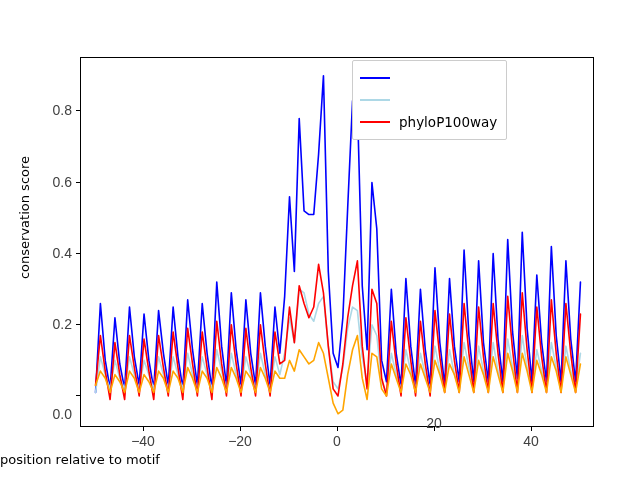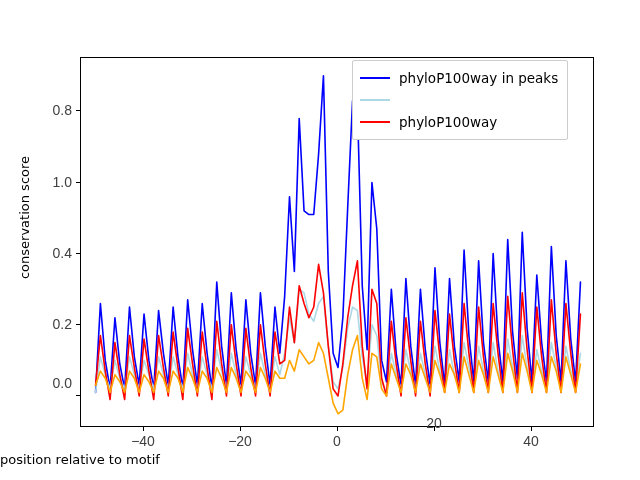--- a/index.html
+++ b/index.html
@@ -47,27 +47,27 @@
   <div id="plot-area">
     <svg id="plot-svg" viewBox="0 0 514 370" preserveAspectRatio="none">
         <path d="M14.55 334.42 L19.40 245.48 L24.25 302.40 L29.09 330.87 L33.94 259.71 L38.79 305.96 L43.64 330.87 L48.49 249.04 L53.34 298.85 L58.19 327.31 L63.04 256.15 L67.89 302.40 L72.74 330.87 L77.58 252.60 L82.43 295.29 L87.28 327.31 L92.13 249.04 L96.98 298.85 L101.83 330.87 L106.68 241.92 L111.53 291.73 L116.38 327.31 L121.23 245.48 L126.08 295.29 L130.92 330.87 L135.77 224.13 L140.62 288.17 L145.47 327.31 L150.32 234.81 L155.17 291.73 L160.02 327.31 L164.87 241.92 L169.72 295.29 L174.57 327.31 L179.42 234.81 L184.26 288.17 L189.11 327.31 L193.96 249.04 L198.81 295.29 L203.66 238.37 L208.51 138.75 L213.36 213.46 L218.21 60.48 L223.06 152.98 L227.91 156.54 L232.75 156.54 L237.60 96.06 L242.45 17.79 L247.30 213.46 L252.15 295.29 L257.00 309.52 L261.85 259.71 L266.70 149.42 L271.55 42.69 L276.40 46.25 L281.25 227.69 L286.09 291.73 L290.94 124.52 L295.79 170.77 L300.64 302.40 L305.49 323.75 L310.34 231.25 L315.19 295.29 L320.04 327.31 L324.89 220.58 L329.74 288.17 L334.58 327.31 L339.43 231.25 L344.28 291.73 L349.13 327.31 L353.98 209.90 L358.83 284.62 L363.68 327.31 L368.53 220.58 L373.38 288.17 L378.23 323.75 L383.08 192.12 L387.92 277.50 L392.77 323.75 L397.62 202.79 L402.47 284.62 L407.32 323.75 L412.17 195.67 L417.02 281.06 L421.87 323.75 L426.72 181.44 L431.57 273.94 L436.42 320.19 L441.26 174.33 L446.11 270.38 L450.96 323.75 L455.81 217.02 L460.66 284.62 L465.51 323.75 L470.36 188.56 L475.21 277.50 L480.06 323.75 L484.91 202.79 L489.75 281.06 L494.60 323.75 L499.45 224.13" fill="none" stroke="#0000ff" stroke-width="1.6" stroke-linejoin="round" stroke-linecap="round"></path>
         <path d="M14.55 334.42 L19.40 298.85 L24.25 316.63 L29.09 330.87 L33.94 302.40 L38.79 320.19 L43.64 330.87 L48.49 298.85 L53.34 316.63 L58.19 330.87 L63.04 302.40 L67.89 316.63 L72.74 330.87 L77.58 298.85 L82.43 316.63 L87.28 330.87 L92.13 298.85 L96.98 316.63 L101.83 330.87 L106.68 295.29 L111.53 316.63 L116.38 330.87 L121.23 298.85 L126.08 316.63 L130.92 330.87 L135.77 291.73 L140.62 313.08 L145.47 330.87 L150.32 295.29 L155.17 316.63 L160.02 330.87 L164.87 298.85 L169.72 316.63 L174.57 330.87 L179.42 295.29 L184.26 316.63 L189.11 330.87 L193.96 298.85 L198.81 316.63 L203.66 295.29 L208.51 259.71 L213.36 284.62 L218.21 231.25 L223.06 234.81 L227.91 256.15 L232.75 263.27 L237.60 245.48 L242.45 238.37 L247.30 288.17 L252.15 323.75 L257.00 330.87 L261.85 309.52 L266.70 270.38 L271.55 249.04 L276.40 252.60 L281.25 298.85 L286.09 323.75 L290.94 266.83 L295.79 277.50 L300.64 323.75 L305.49 334.42 L310.34 295.29 L315.19 316.63 L320.04 330.87 L324.89 291.73 L329.74 313.08 L334.58 330.87 L339.43 295.29 L344.28 316.63 L349.13 330.87 L353.98 288.17 L358.83 313.08 L363.68 330.87 L368.53 291.73 L373.38 316.63 L378.23 330.87 L383.08 284.62 L387.92 309.52 L392.77 330.87 L397.62 288.17 L402.47 313.08 L407.32 330.87 L412.17 284.62 L417.02 313.08 L421.87 330.87 L426.72 281.06 L431.57 309.52 L436.42 330.87 L441.26 277.50 L446.11 309.52 L450.96 330.87 L455.81 291.73 L460.66 313.08 L465.51 330.87 L470.36 284.62 L475.21 309.52 L480.06 330.87 L484.91 288.17 L489.75 313.08 L494.60 330.87 L499.45 295.29" fill="none" stroke="#add8e6" stroke-width="1.6" stroke-linejoin="round" stroke-linecap="round"></path>
         <path d="M14.55 327.31 L19.40 277.50 L24.25 313.08 L29.09 341.54 L33.94 284.62 L38.79 316.63 L43.64 341.54 L48.49 277.50 L53.34 309.52 L58.19 337.98 L63.04 281.06 L67.89 313.08 L72.74 341.54 L77.58 277.50 L82.43 309.52 L87.28 337.98 L92.13 273.94 L96.98 309.52 L101.83 341.54 L106.68 270.38 L111.53 305.96 L116.38 337.98 L121.23 273.94 L126.08 309.52 L130.92 341.54 L135.77 263.27 L140.62 305.96 L145.47 337.98 L150.32 266.83 L155.17 305.96 L160.02 337.98 L164.87 270.38 L169.72 309.52 L174.57 337.98 L179.42 266.83 L184.26 305.96 L189.11 337.98 L193.96 273.94 L198.81 305.96 L203.66 302.40 L208.51 249.04 L213.36 284.62 L218.21 227.69 L223.06 245.48 L227.91 259.71 L232.75 249.04 L237.60 206.35 L242.45 234.81 L247.30 288.17 L252.15 330.87 L257.00 337.98 L261.85 305.96 L266.70 259.71 L271.55 227.69 L276.40 202.79 L281.25 288.17 L286.09 330.87 L290.94 231.25 L295.79 245.48 L300.64 320.19 L305.49 337.98 L310.34 263.27 L315.19 305.96 L320.04 337.98 L324.89 259.71 L329.74 302.40 L334.58 337.98 L339.43 263.27 L344.28 305.96 L349.13 337.98 L353.98 252.60 L358.83 298.85 L363.68 334.42 L368.53 256.15 L373.38 302.40 L378.23 334.42 L383.08 245.48 L387.92 295.29 L392.77 334.42 L397.62 249.04 L402.47 298.85 L407.32 334.42 L412.17 245.48 L417.02 295.29 L421.87 334.42 L426.72 238.37 L431.57 291.73 L436.42 334.42 L441.26 234.81 L446.11 291.73 L450.96 334.42 L455.81 249.04 L460.66 298.85 L465.51 334.42 L470.36 241.92 L475.21 295.29 L480.06 334.42 L484.91 245.48 L489.75 295.29 L494.60 334.42 L499.45 256.15" fill="none" stroke="#ff0000" stroke-width="1.6" stroke-linejoin="round" stroke-linecap="round"></path>
         <path d="M14.55 327.31 L19.40 313.08 L24.25 320.19 L29.09 334.42 L33.94 316.63 L38.79 323.75 L43.64 334.42 L48.49 313.08 L53.34 320.19 L58.19 334.42 L63.04 316.63 L67.89 323.75 L72.74 334.42 L77.58 313.08 L82.43 320.19 L87.28 334.42 L92.13 313.08 L96.98 320.19 L101.83 334.42 L106.68 309.52 L111.53 320.19 L116.38 334.42 L121.23 313.08 L126.08 320.19 L130.92 334.42 L135.77 309.52 L140.62 320.19 L145.47 334.42 L150.32 309.52 L155.17 320.19 L160.02 334.42 L164.87 313.08 L169.72 320.19 L174.57 334.42 L179.42 309.52 L184.26 320.19 L189.11 334.42 L193.96 313.08 L198.81 320.19 L203.66 320.19 L208.51 302.40 L213.36 313.08 L218.21 291.73 L223.06 298.85 L227.91 305.96 L232.75 302.40 L237.60 284.62 L242.45 295.29 L247.30 320.19 L252.15 345.10 L257.00 355.77 L261.85 352.21 L266.70 316.63 L271.55 291.73 L276.40 277.50 L281.25 320.19 L286.09 341.54 L290.94 295.29 L295.79 298.85 L300.64 330.87 L305.49 337.98 L310.34 305.96 L315.19 320.19 L320.04 334.42 L324.89 305.96 L329.74 316.63 L334.58 334.42 L339.43 305.96 L344.28 320.19 L349.13 334.42 L353.98 302.40 L358.83 316.63 L363.68 334.42 L368.53 305.96 L373.38 316.63 L378.23 334.42 L383.08 298.85 L387.92 316.63 L392.77 334.42 L397.62 302.40 L402.47 316.63 L407.32 334.42 L412.17 298.85 L417.02 316.63 L421.87 334.42 L426.72 295.29 L431.57 313.08 L436.42 334.42 L441.26 295.29 L446.11 313.08 L450.96 334.42 L455.81 302.40 L460.66 316.63 L465.51 334.42 L470.36 298.85 L475.21 313.08 L480.06 334.42 L484.91 298.85 L489.75 316.63 L494.60 334.42 L499.45 305.96" fill="none" stroke="#ffa500" stroke-width="1.6" stroke-linejoin="round" stroke-linecap="round"></path>
       </svg>
   </div>
 
   <div id="y-ticks">
-      <div class="tick-label ytick-label" style="left: 20px; width: 52px; top: 375px;">0.0</div>
+      <div class="tick-label ytick-label" style="left: 20px; width: 52px; top: 406px;">0.0</div>
       <div class="tick-mark" style="left: 76px; top: 394.981px; width: 4px; height: 1.1px;"></div>
       <div class="tick-label ytick-label" style="left: 20px; width: 52px; top: 315.827px;">0.2</div>
       <div class="tick-mark" style="left: 76px; top: 323.827px; width: 4px; height: 1.1px;"></div>
       <div class="tick-label ytick-label" style="left: 20px; width: 52px; top: 244.673px;">0.4</div>
       <div class="tick-mark" style="left: 76px; top: 252.673px; width: 4px; height: 1.1px;"></div>
-      <div class="tick-label ytick-label" style="left: 20px; width: 52px; top: 173.519px;">1.0</div>
+      <div class="tick-label ytick-label" style="left: 20px; width: 52px; top: 173.519px;">0.6</div>
       <div class="tick-mark" style="left: 76px; top: 181.519px; width: 4px; height: 1.1px;"></div>
       <div class="tick-label ytick-label" style="left: 20px; width: 52px; top: 102.365px;">0.8</div>
       <div class="tick-mark" style="left: 76px; top: 110.365px; width: 4px; height: 1.1px;"></div>
     </div>
   <div id="x-ticks">
       <div class="tick-label xtick-label" style="left: 113.038px; width: 60px; top: 433px;">−40</div>
       <div class="tick-mark" style="left: 143.038px; top: 427px; width: 1.1px; height: 4px;"></div>
       <div class="tick-label xtick-label" style="left: 210.019px; width: 60px; top: 433px;">−20</div>
       <div class="tick-mark" style="left: 240.019px; top: 427px; width: 1.1px; height: 4px;"></div>
       <div class="tick-label xtick-label" style="left: 307px; width: 60px; top: 433px;">0</div>
@@ -77,21 +77,20 @@
       <div class="tick-label xtick-label" style="left: 500.962px; width: 60px; top: 433px;">40</div>
       <div class="tick-mark" style="left: 530.962px; top: 427px; width: 1.1px; height: 4px;"></div>
     </div>
 
   <div id="xlabel">position relative to motif</div>
   <div id="ylabel">conservation score</div>
 
   <div id="legend">
       <div class="legend-row">
         <span class="legend-swatch" style="border-top-color: rgb(0, 0, 255);"></span>
-        <span class="legend-text">phyloP100way in peaks</span>
       </div>
       <div class="legend-row">
         <span class="legend-swatch" style="border-top-color: rgb(173, 216, 230);"></span>
       </div>
       <div class="legend-row">
         <span class="legend-swatch" style="border-top-color: rgb(255, 0, 0);"></span>
         <span class="legend-text">phyloP100way</span>
       </div>
     </div>
 

